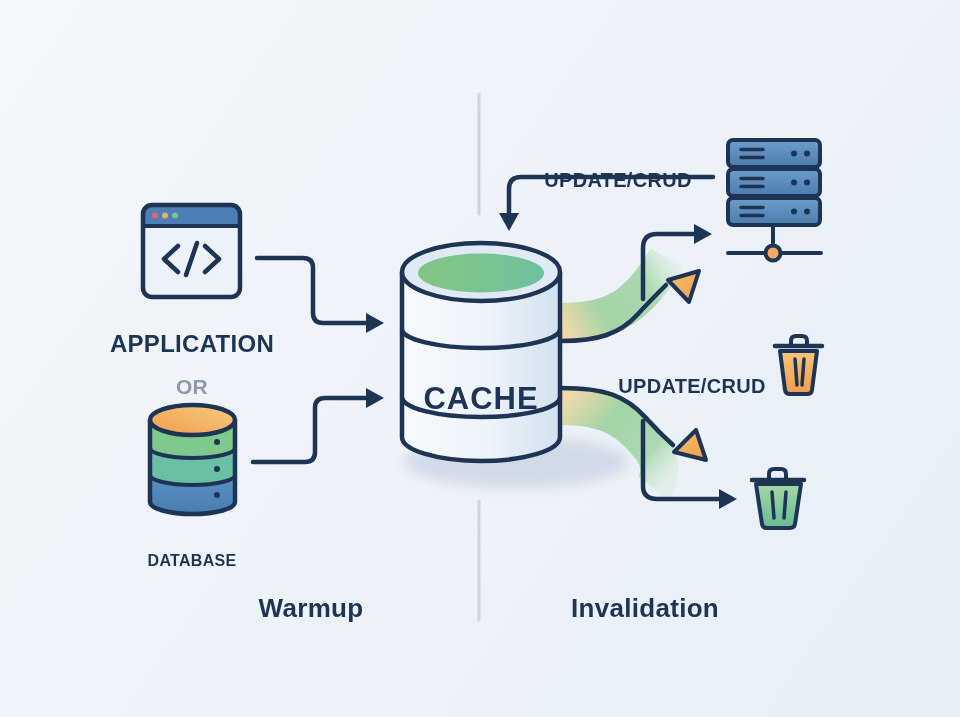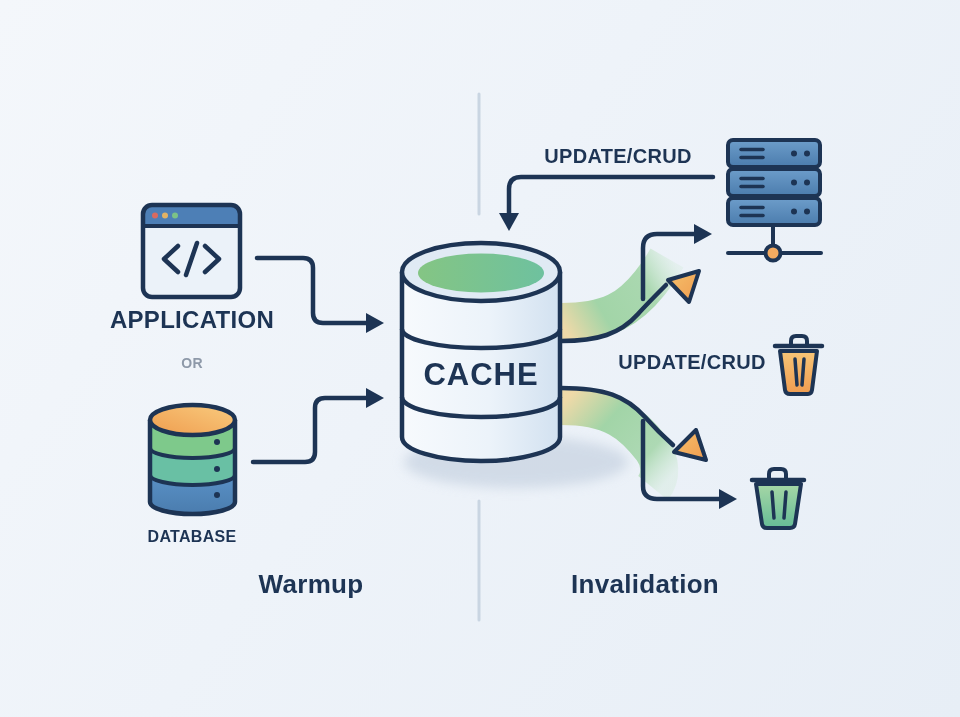--- a/index.html
+++ b/index.html
@@ -4,24 +4,24 @@
 <style>
   html,body{margin:0;padding:0;}
   .canvas{
     position:relative;width:960px;height:717px;overflow:hidden;
     background:linear-gradient(125deg,#f4f7fb 0%,#eef3f9 45%,#e7eef6 100%);
     font-family:"Liberation Sans",sans-serif;
   }
   .canvas svg{position:absolute;left:0;top:0;}
   .lbl{
     position:absolute;transform:translate(-50%,-50%);
-    font-weight:bold;color:#1d3454;white-space:nowrap;letter-spacing:.3px;
+    font-weight:bold;color:#1d3454;white-space:nowrap;letter-spacing:.3px;margin-top:24px;
   }
   .lbl-application{left:192px;top:320px;font-size:24px;}
-  .lbl-or{left:192px;top:363px;font-size:14px;color:#8e99a9;text-align:right;}
+  .lbl-or{left:192px;top:363px;font-size:21px;color:#8e99a9;text-align:right;}
   .lbl-database{left:192px;top:537px;font-size:16px;}
   .lbl-cache{left:481px;top:375px;font-size:31px;letter-spacing:1px;}
   .lbl-uc-top{left:618px;top:156px;font-size:20px;}
   .lbl-uc-bottom{left:692px;top:362px;font-size:20px;}
   .lbl-warmup{left:311px;top:584px;font-size:26px;}
   .lbl-invalidation{left:645px;top:584px;font-size:26px;}
 </style>
 </head>
 <body>
 

